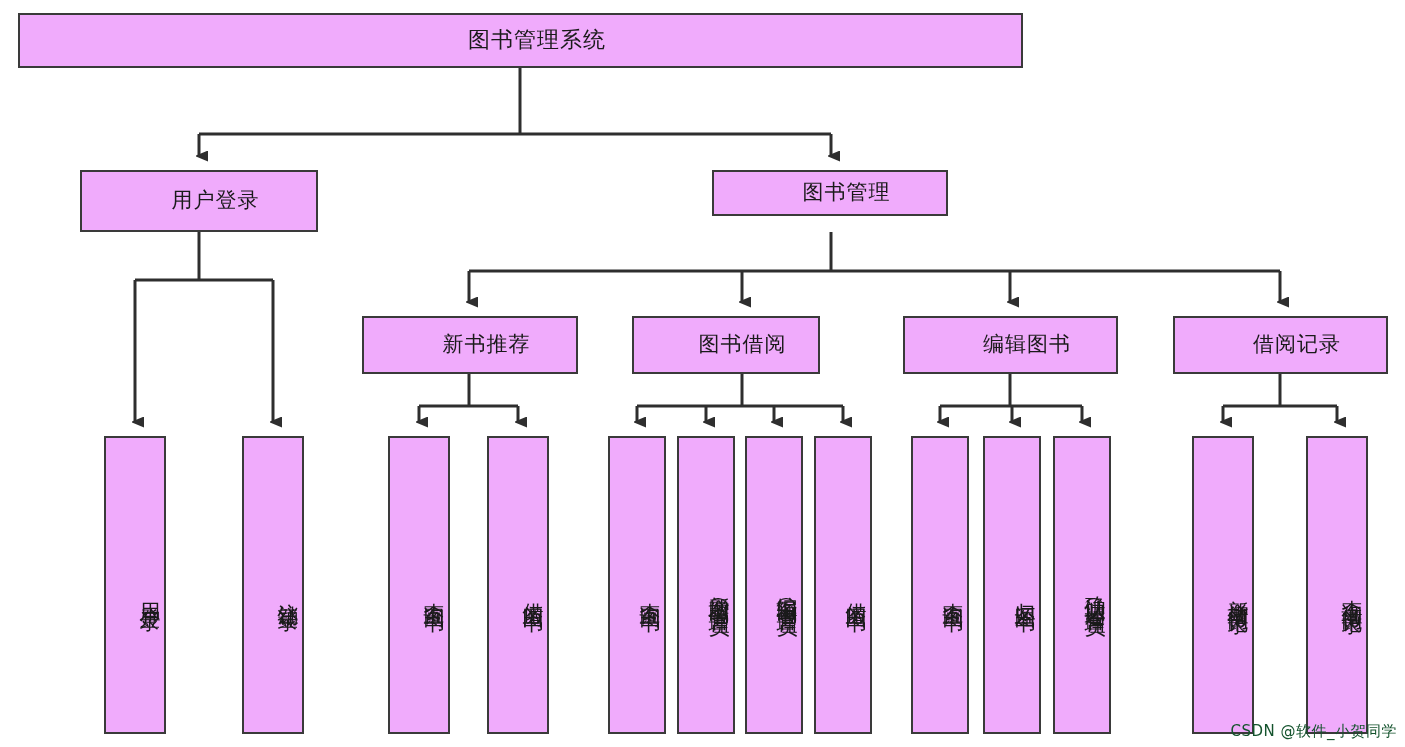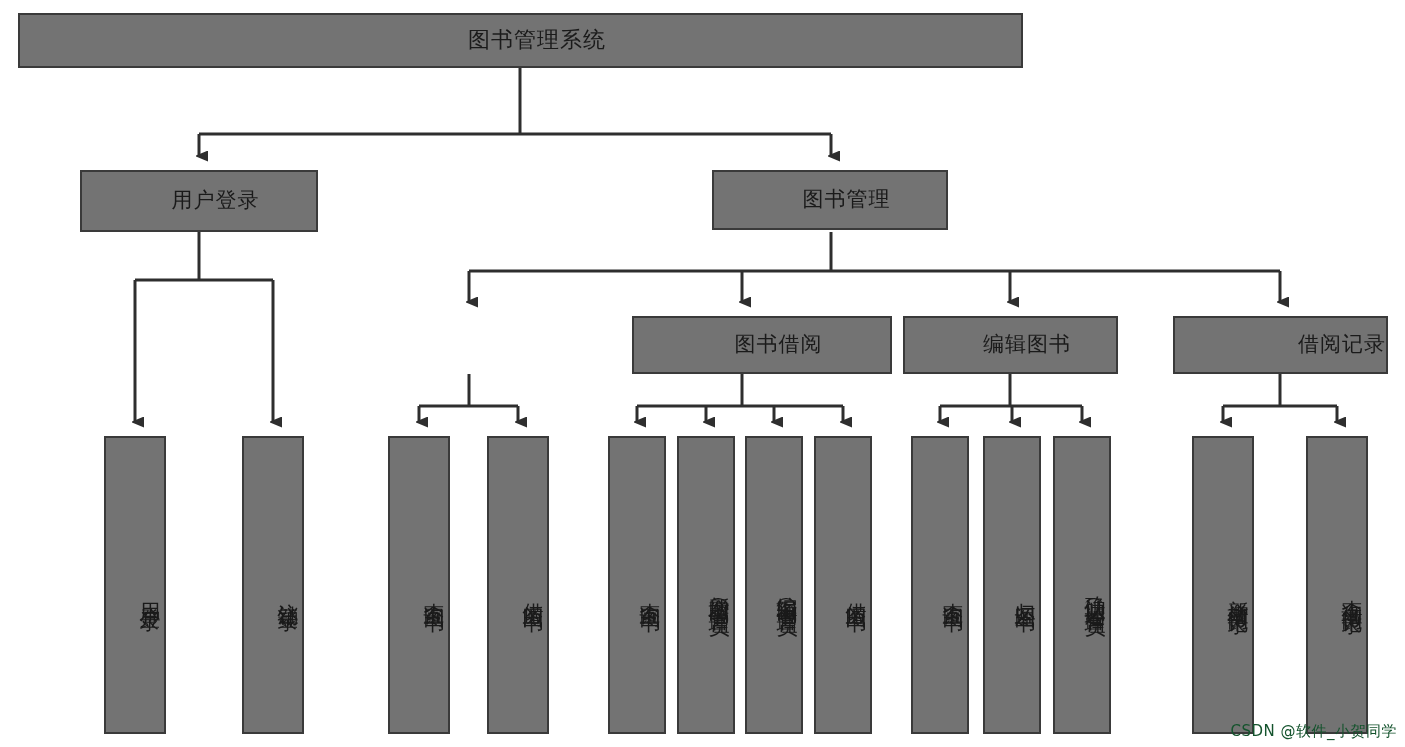--- a/index.html
+++ b/index.html
@@ -19,21 +19,21 @@
     position: absolute;
     left: 0;
     top: 0;
     width: 1405px;
     height: 747px;
     pointer-events: none;
   }
   .node {
     position: absolute;
     box-sizing: border-box;
-    background: #737373;
+    background: #f0abfc;
     border: 2.5px solid #3a3a3a;
     display: flex;
     align-items: center;
     justify-content: center;
     color: #1a1a1a;
     padding-left: 33px;
   }
   .node.horiz {
     font-size: 21px;
     letter-spacing: 1px;
@@ -121,31 +121,34 @@
     </g>
   </svg>
 
   <div class="node horiz" id="root-node" style="left:18px; top:13px; width:1005px; height:55px;">
     <span class="lbl">图书管理系统</span>
   </div>
 
   <div class="node horiz" style="left:80px; top:170px; width:238px; height:62px;">
     <span class="lbl">用户登录</span>
   </div>
-  <div class="node horiz" style="left:712px; top:170px; width:236px; height:60px;">
+  <div class="node horiz" style="left:712px; top:170px; width:236px; height:46px;">
     <span class="lbl">图书管理</span>
   </div>
 
-  <div class="node horiz" style="left:632px; top:316px; width:260px; height:58px;">
+  <div class="node horiz" style="left:362px; top:316px; width:216px; height:58px;">
+    <span class="lbl">新书推荐</span>
+  </div>
+  <div class="node horiz" style="left:632px; top:316px; width:188px; height:58px;">
     <span class="lbl">图书借阅</span>
   </div>
   <div class="node horiz" style="left:903px; top:316px; width:215px; height:58px;">
     <span class="lbl">编辑图书</span>
   </div>
-  <div class="node horiz" style="left:1173px; top:316px; width:215px; height:58px;justify-content:flex-end;">
+  <div class="node horiz" style="left:1173px; top:316px; width:215px; height:58px;">
     <span class="lbl">借阅记录</span>
   </div>
 
   <div class="node vert" style="left:104px; top:436px; width:62px; height:298px;">
     <span class="lbl">用户登录</span>
   </div>
   <div class="node vert" style="left:242px; top:436px; width:62px; height:298px;">
     <span class="lbl">注销登录</span>
   </div>
   <div class="node vert" style="left:388px; top:436px; width:62px; height:298px;">

